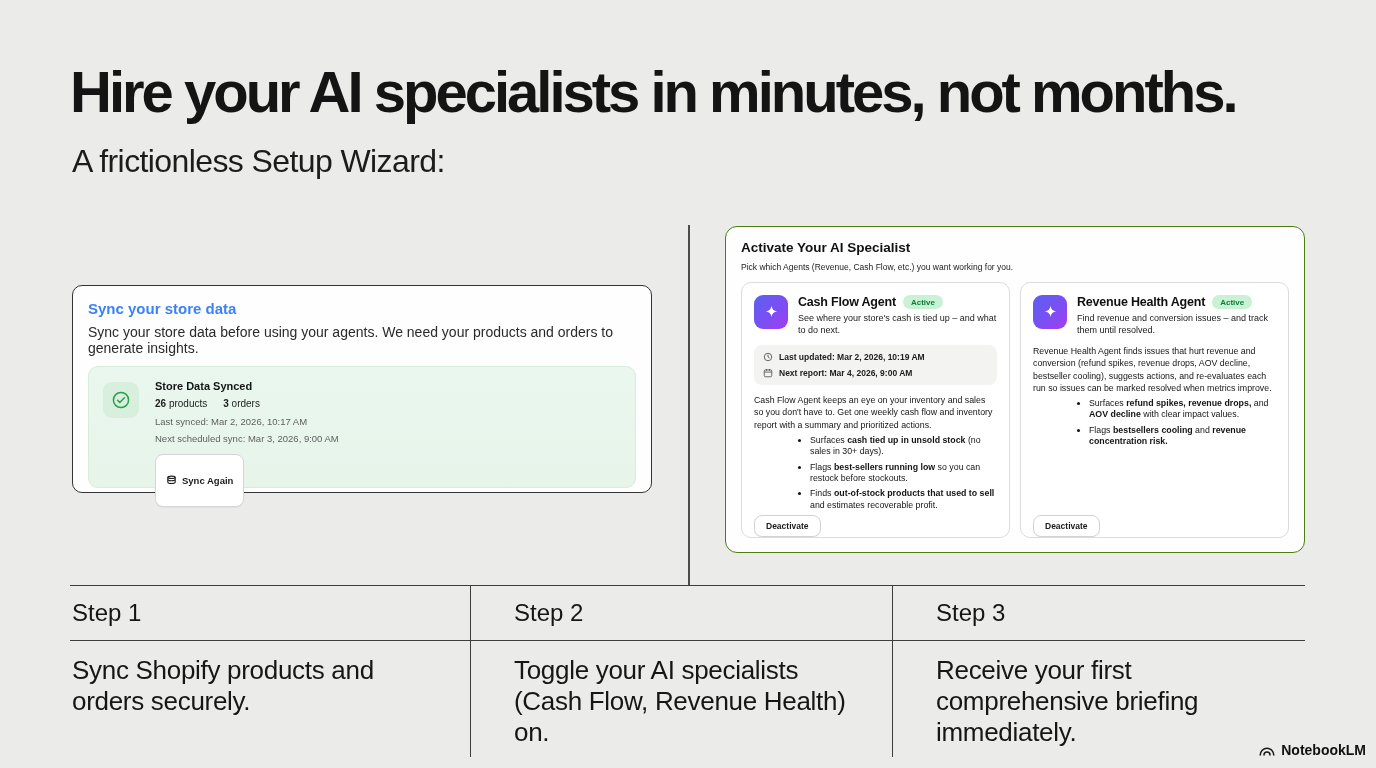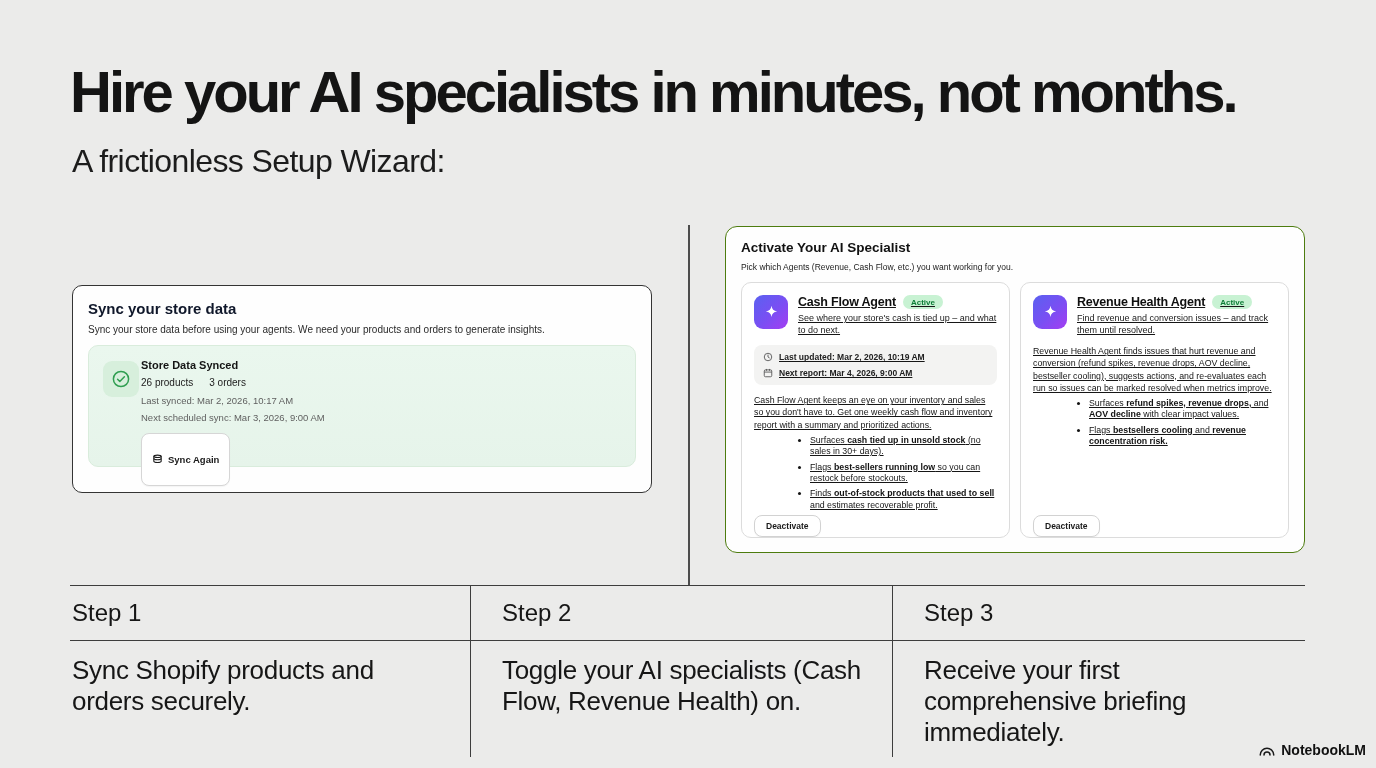--- a/index.html
+++ b/index.html
@@ -6,60 +6,60 @@
   html,body { width:1376px; height:768px; }
   body { font-family:"Liberation Sans", sans-serif; background:#ebebea; color:#161616; overflow:hidden; }
   #canvas { position:relative; width:1376px; height:768px; background:#ebebea; }
 
   
   .headline { position:absolute; left:70px; top:58px; font-size:58px; font-weight:700; letter-spacing:-3px; color:#141414; white-space:nowrap; }
   .subheadline { position:absolute; left:72px; top:143px; font-size:32px; font-weight:400; letter-spacing:-0.6px; color:#1c1c1c; }
 
   
   .sync-card { position:absolute; left:72px; top:285px; width:580px; height:208px; background:#fefefe; border:1px solid #343434; border-radius:10px; padding:14px 15px; }
-  .sync-card-title { font-size:15px; font-weight:700; color:#0f172a; }
-  .sync-card-desc { font-size:10px; color:#2a2a2a; margin-top:7px; }
+  .sync-card-title { font-size:15px; font-weight:700; color:#3b82f6; }
+  .sync-card-desc { font-size:14px; color:#2a2a2a; margin-top:7px; }
   .sync-status-box { margin-top:10px; height:122px; background:linear-gradient(180deg,#eaf7ee,#e6f4ea); border:1px solid #d9ecdc; border-radius:10px; padding:13px 14px; display:flex; align-items:flex-start; }
   .check-chip { width:36px; height:36px; background:#d7efdc; border-radius:9px; display:flex; align-items:center; justify-content:center; flex:0 0 auto; margin-top:2px; }
-  .sync-status-content { margin-left:2px; }
+  .sync-status-content { margin-left:16px; }
   .sync-status-title { font-size:11px; font-weight:700; color:#151515; }
   .sync-counts { margin-top:6px; font-size:10px; color:#222; display:flex; gap:16px; }
-  .sync-counts b { font-weight:400; }
+  .sync-counts b { font-weight:700; }
   .sync-meta { margin-top:7px; font-size:9.5px; color:#5f5f5f; }
   .sync-meta + .sync-meta { margin-top:6px; }
   .sync-again-btn { margin-top:10px; display:inline-flex; align-items:center; gap:5px; background:#ffffff; border:1px solid #d6d6d6; border-radius:8px; padding:20px 10px; font-size:9.5px; font-weight:700; color:#1a1a1a; cursor:pointer; box-shadow:0 1px 1px rgba(0,0,0,0.04); }
 
   
   .divider-v { position:absolute; left:688px; top:225px; width:1.5px; height:360px; background:#4c4c4c; }
 
   
   .activate-panel { position:absolute; left:725px; top:226px; width:580px; height:327px; background:#fefefe; border:1px solid #4d7c0f; border-radius:12px; padding:13px 15px; }
   .activate-title { font-size:13.5px; font-weight:700; color:#111; }
   .activate-subtitle { font-size:8.5px; color:#222; margin-top:7px; }
   .agent-row { display:flex; gap:10px; margin-top:10px; }
-  .agent-card { flex:1 1 0; height:256px; background:#fff; border:1px solid #dcdcdc; border-radius:10px; padding:12px; position:relative; overflow:hidden;text-decoration:underline; }
+  .agent-card { flex:1 1 0; height:256px; background:#fff; border:1px solid #dcdcdc; border-radius:10px; padding:12px; position:relative; overflow:hidden; }
   .agent-header { display:flex; gap:10px; }
   .agent-avatar { width:34px; height:34px; border-radius:9px; background:linear-gradient(135deg,#5a61f0 0%,#7b4ef3 55%,#a43df2 100%); display:flex; align-items:center; justify-content:center; flex:0 0 auto; }
   .agent-head-text { flex:1; }
   .agent-name-row { display:flex; align-items:center; gap:7px; }
   .agent-name { font-size:12.5px; font-weight:700; letter-spacing:-0.2px; color:#101010; white-space:nowrap; }
   .agent-badge { background:#c8f2d3; color:#0d7d37; font-size:8px; font-weight:700; border-radius:9px; padding:2.5px 8px; }
   .agent-tagline { margin-top:3px; font-size:9px; line-height:1.35; color:#191919; }
   .agent-info-box { margin-top:9px; background:#f3f3f2; border-radius:8px; padding:7px 9px; display:flex; flex-direction:column; gap:6px; }
   .agent-info-row { display:flex; align-items:flex-end; gap:6px; font-size:8.5px; font-weight:600; color:#202020; }
   .agent-body { margin-top:9px; font-size:8.8px; line-height:1.38; color:#141414; }
   .agent-bullets { margin-top:2px; padding-left:56px; font-size:8.8px; line-height:1.3; color:#141414; }
   .agent-bullets li { margin-top:4px; }
   .agent-bullets b { font-weight:700; }
   .deactivate-btn { position:absolute; left:12px; bottom:0; background:#fff; border:1px solid #d2d2d2; border-radius:8px; padding:5px 11px; font-size:8.5px; font-weight:700; color:#1a1a1a; cursor:pointer; box-shadow:0 1px 1px rgba(0,0,0,0.04); }
 
   
   .steps { position:absolute; left:70px; top:585px; width:1235px; display:grid; grid-template-columns:400px 422px 413px; border-top:1.5px solid #3d3d3d; }
   .step-cell { padding-left:2px; }
-  .step-cell.c2, .step-cell.c3 { border-left:1.5px solid #3d3d3d; padding-left:31px; }
+  .step-cell.c2, .step-cell.c3 { border-left:1.5px solid #3d3d3d; padding-left:43px; }
   .step-title { font-size:24px; font-weight:400; color:#161616; padding-top:13px; padding-bottom:13px; border-bottom:1.5px solid #3d3d3d; }
   .step-desc { font-size:26px; letter-spacing:-0.3px; line-height:1.2; color:#161616; padding-top:14px; padding-bottom:8px; padding-right:26px; }
 
   
   .footer-brand { position:absolute; right:10px; top:742px; display:flex; align-items:center; gap:5px; font-size:14px; font-weight:600; color:#111; }
 </style>
 </head>
 <body>
 
 <div id="canvas">

